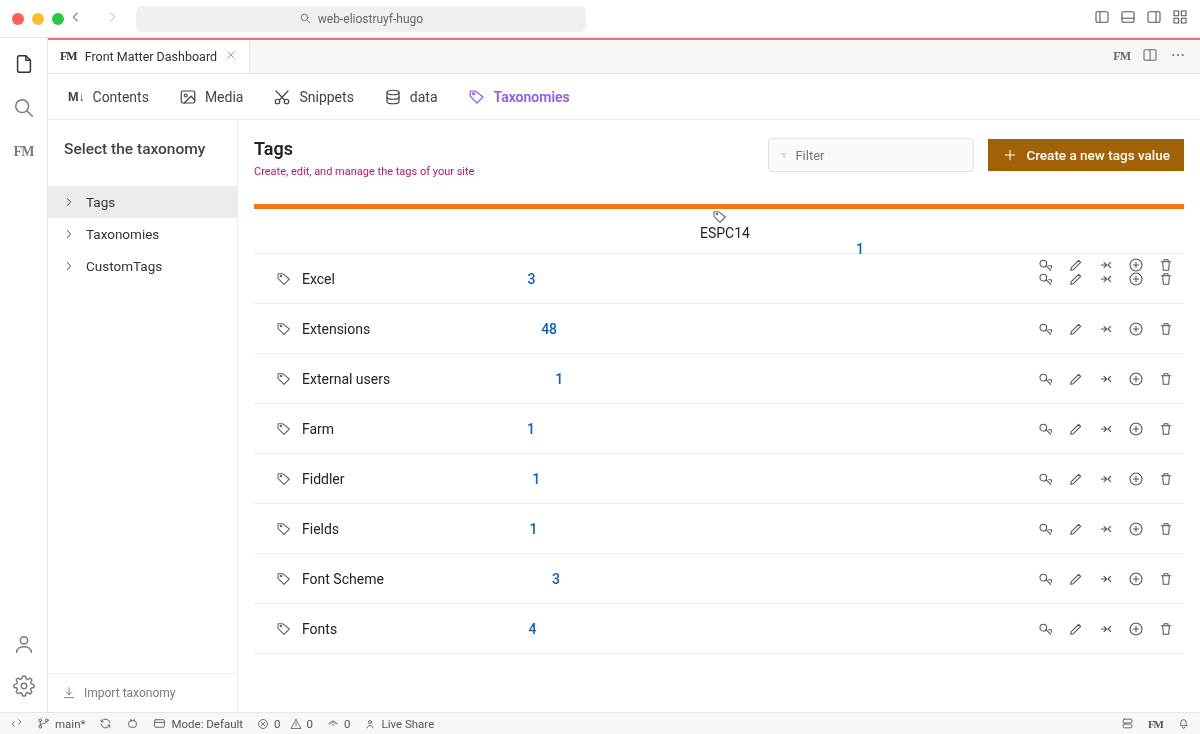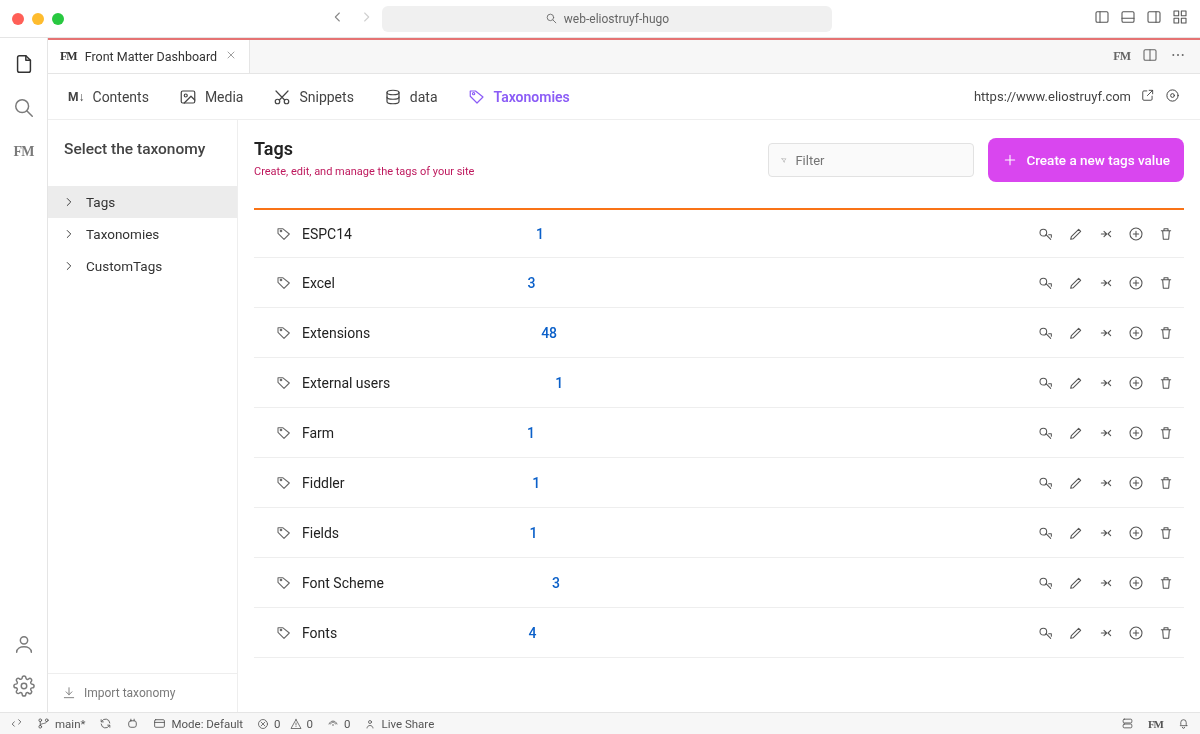--- a/index.html
+++ b/index.html
@@ -4,21 +4,21 @@
 <style>
 * { margin: 0; padding: 0; box-sizing: border-box; font-family: -apple-system, BlinkMacSystemFont, "Segoe UI", Roboto, sans-serif; }
 body { width: 1200px; height: 734px; background: #fff; overflow: hidden; font-size: 13px; color: #333; }
 
 .titlebar { height: 38px; display: flex; align-items: center; padding: 0 12px; background: #fff; border-bottom: 1px solid #e5e5e5; }
 .traffic { display: flex; gap: 8px; }
 .dot { width: 12px; height: 12px; border-radius: 50%; }
 .dot.red { background: #ff5f57; }
 .dot.yellow { background: #febc2e; }
 .dot.green { background: #28c840; }
-.nav-area { flex: 1; display: flex; align-items: center; justify-content: center; gap: 4px; }
+.nav-area { flex: 1; display: flex; align-items: center; gap: 12px; }
 .arrow-btn { color: #888; padding: 4px; }
 .url-bar { width: 450px; height: 26px; background: #f0f0f0; border-radius: 6px; display: flex; align-items: center; justify-content: center; gap: 6px; color: #666; font-size: 12px; }
 .tb-actions { display: flex; gap: 10px; color: #555; }
 
 .shell { display: flex; height: calc(100% - 38px - 22px); }
 
 .activitybar { width: 48px; border-right: 1px solid #e5e5e5; display: flex; flex-direction: column; align-items: center; padding-top: 14px; gap: 20px; }
 .activitybar .bottom { margin-top: auto; padding-bottom: 14px; display: flex; flex-direction: column; gap: 18px; }
 .ab-icon { width: 24px; height: 24px; display: flex; align-items: center; justify-content: center; color: #7a7a7a; cursor: pointer; }
 .ab-icon.active { color: #333; }
@@ -46,26 +46,26 @@
 .tax-item svg { width: 14px; height: 14px; }
 .import-row { margin-top: auto; padding: 12px 14px; color: #7a7a7a; font-size: 12px; display: flex; align-items: center; gap: 8px; cursor: pointer; border-top: 1px solid #eee;}
 
 .main-col { flex: 1; padding: 18px 16px 0 16px; display: flex; flex-direction: column; min-height: 0; }
 .main-head { display: flex; align-items: flex-start; }
 .main-titles h2 { font-size: 18px; font-weight: 600; color: #222; margin-bottom: 6px; }
 .main-titles p { font-size: 11px; color: #be185d; }
 .head-actions { margin-left: auto; display: flex; gap: 14px; align-items: center; }
 .filter-box { display: flex; align-items: center; gap: 8px; border: 1px solid #e2e2e2; background: #fafafa; border-radius: 4px; height: 34px; padding: 0 12px; width: 206px; color: #888; }
 .filter-box input { border: none; background: transparent; outline: none; font-size: 13px; flex: 1; color: #333; }
-.create-btn { background: #d946ef; color: #fff; border: none; border-radius: 8px; height: 44px; padding: 0 14px; display: flex; align-items: center; gap: 8px; font-size: 13.5px; cursor: pointer; font-weight: 500;}
+.create-btn { background: #a16207; color: #fff; border: none; border-radius: 0; height: 32px; padding: 0 14px; display: flex; align-items: center; gap: 8px; font-size: 13.5px; cursor: pointer; font-weight: 500;}
 .create-btn svg { width: 16px; height: 16px; }
 
 .rows { margin-top: 26px; overflow-y: auto; flex: 1; }
 .row { display: flex; align-items: center; height: 50px; border-bottom: 1px solid #eee; padding: 0 10px 0 22px; }
-.row:first-child { border-top: 2px solid #f97316; }
+.row:first-child { border-top: 5px solid #f97316; flex-direction: column; }
 .row .tag-icon { color: #666; margin-right: 10px; display:flex; }
 .row .tag-name { font-size: 14px; color: #222; }
 .row .count { margin-left: auto; margin-right: 310px; color: #0b60c9; font-weight: 500; font-size: 14px; }
 .row-actions { display: flex; gap: 14px; color: #555; margin-left: auto; }
 .row-actions span { cursor: pointer; display: flex; }
 
 .statusbar { height: 22px; background: #f7f7f7; border-top: 1px solid #e5e5e5; display: flex; align-items: center; padding: 0 10px; font-size: 11.5px; color: #555; gap: 14px; }
 .statusbar .seg { display: flex; align-items: center; gap: 5px; }
 .statusbar .right { margin-left: auto; display: flex; gap: 14px; }
 
@@ -204,31 +204,20 @@
           </svg>
         <span>data</span>
       </div>
       <div class="tn-item active">
         <svg viewBox="0 0 24 24">
             <path d="M20 12l-8 8-9-9V4h7l10 8z"></path>
             <circle cx="7.5" cy="7.5" r="1.5"></circle>
           </svg>
         <span>Taxonomies</span>
       </div>
-      <div class="tn-right">
-        <span>https://www.eliostruyf.com</span>
-        <span><svg viewBox="0 0 24 24" width="14" height="14">
-              <path d="M14 4h6v6M20 4l-9 9"></path>
-              <path d="M19 14v5a2 2 0 0 1-2 2H5a2 2 0 0 1-2-2V7a2 2 0 0 1 2-2h5"></path>
-            </svg></span>
-        <span><svg viewBox="0 0 24 24" width="15" height="15">
-              <circle cx="12" cy="12" r="9"></circle>
-              <circle cx="12" cy="12" r="3"></circle>
-            </svg></span>
-      </div>
     </div>
 
     <div class="dash-body">
       <div class="tax-side">
         <div class="tax-side-title">Select the taxonomy</div>
         <div class="tax-list">
           <div class="tax-item active">
             <svg viewBox="0 0 24 24">
                 <path d="M9 6l6 6-6 6"></path>
               </svg>

